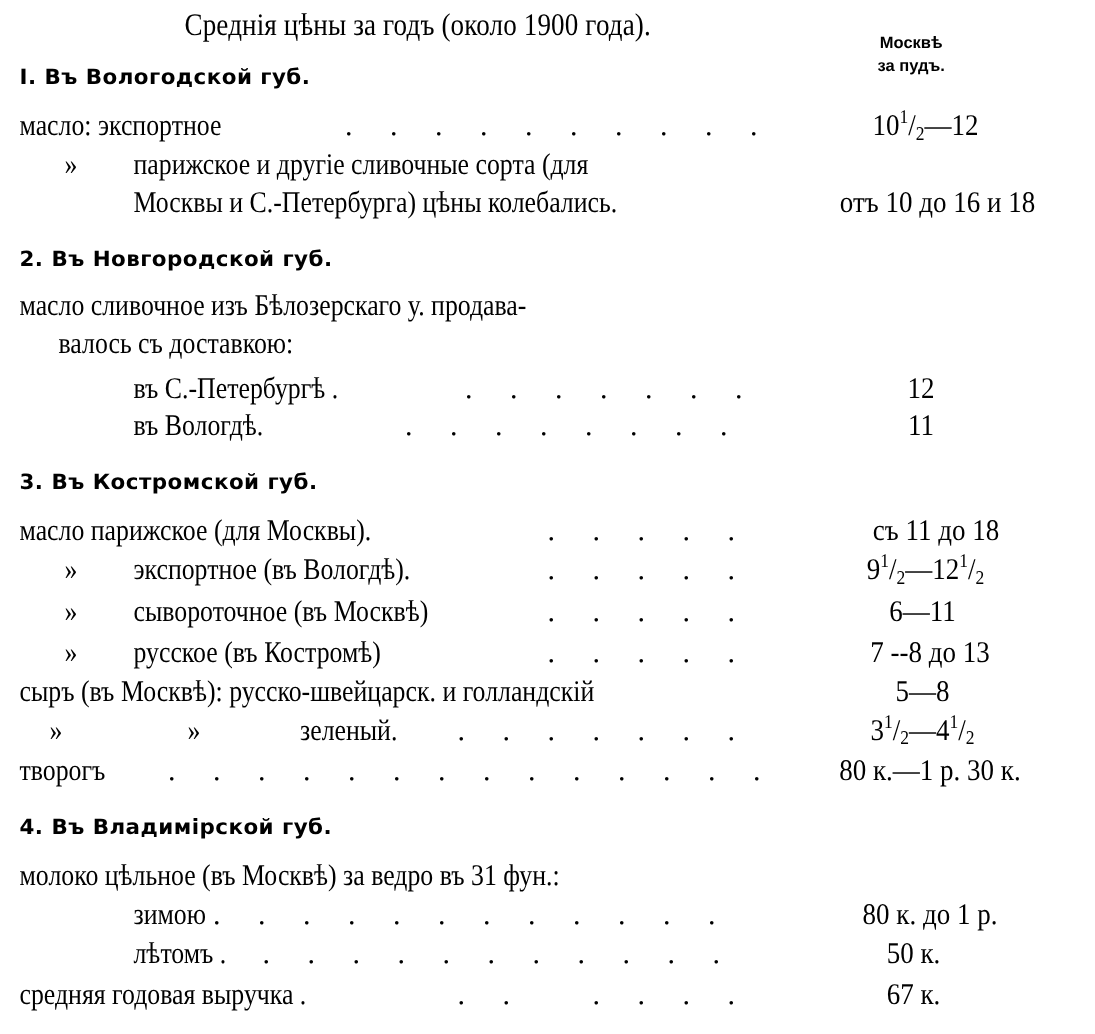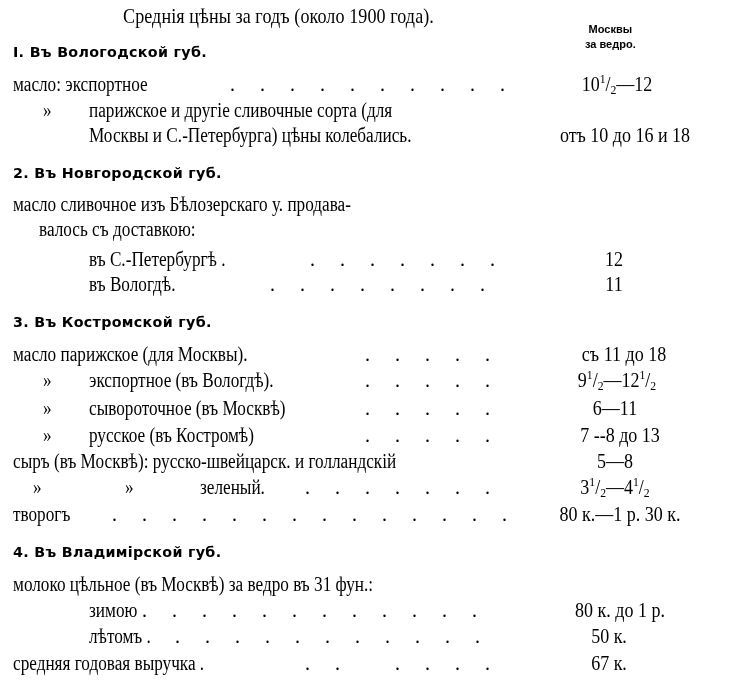--- a/index.html
+++ b/index.html
@@ -20,22 +20,22 @@
   .dots { position: absolute; font-size: 20px; line-height: 22px; letter-spacing: 0; white-space: pre; }
   sup, sub { font-size: 13px; line-height: 0; }
   sup { vertical-align: 8px; }
   sub { vertical-align: -3px; }
 </style>
 </head>
 <body>
 
 <div class="abs title">Среднія цѣны за годъ (около 1900 года).</div>
 <div class="abs unit" style="left:585px;top:22px;">
-  <div>Москвы</div>
-  <div>за ведро.</div>
+  <div>Москвѣ</div>
+  <div>за пудъ.</div>
 </div>
 
 <div class="abs head" style="left:13px;top:44px;">I. Въ Вологодской губ.</div>
 <div class="abs ln" style="left:13px;top:73px;">масло: экспортное</div>
 <div class="dots" style="left:230px;top:73px;">.     .     .     .     .     .     .     .     .     .</div>
 <div class="abs val" style="left:517px;top:73px;"><span>10</span><sup>1</sup>/<sub>2</sub><span>—12</span></div>
 <div class="abs ln" style="left:43px;top:99px;">»</div>
 <div class="abs ln" style="left:89px;top:99px;">парижское и другіе сливочные сорта (для</div>
 <div class="abs ln" style="left:89px;top:124px;">Москвы и С.-Петербурга) цѣны колебались.</div>
 <div class="abs val" style="left:525px;top:124px;">отъ 10 до 16 и 18</div>

